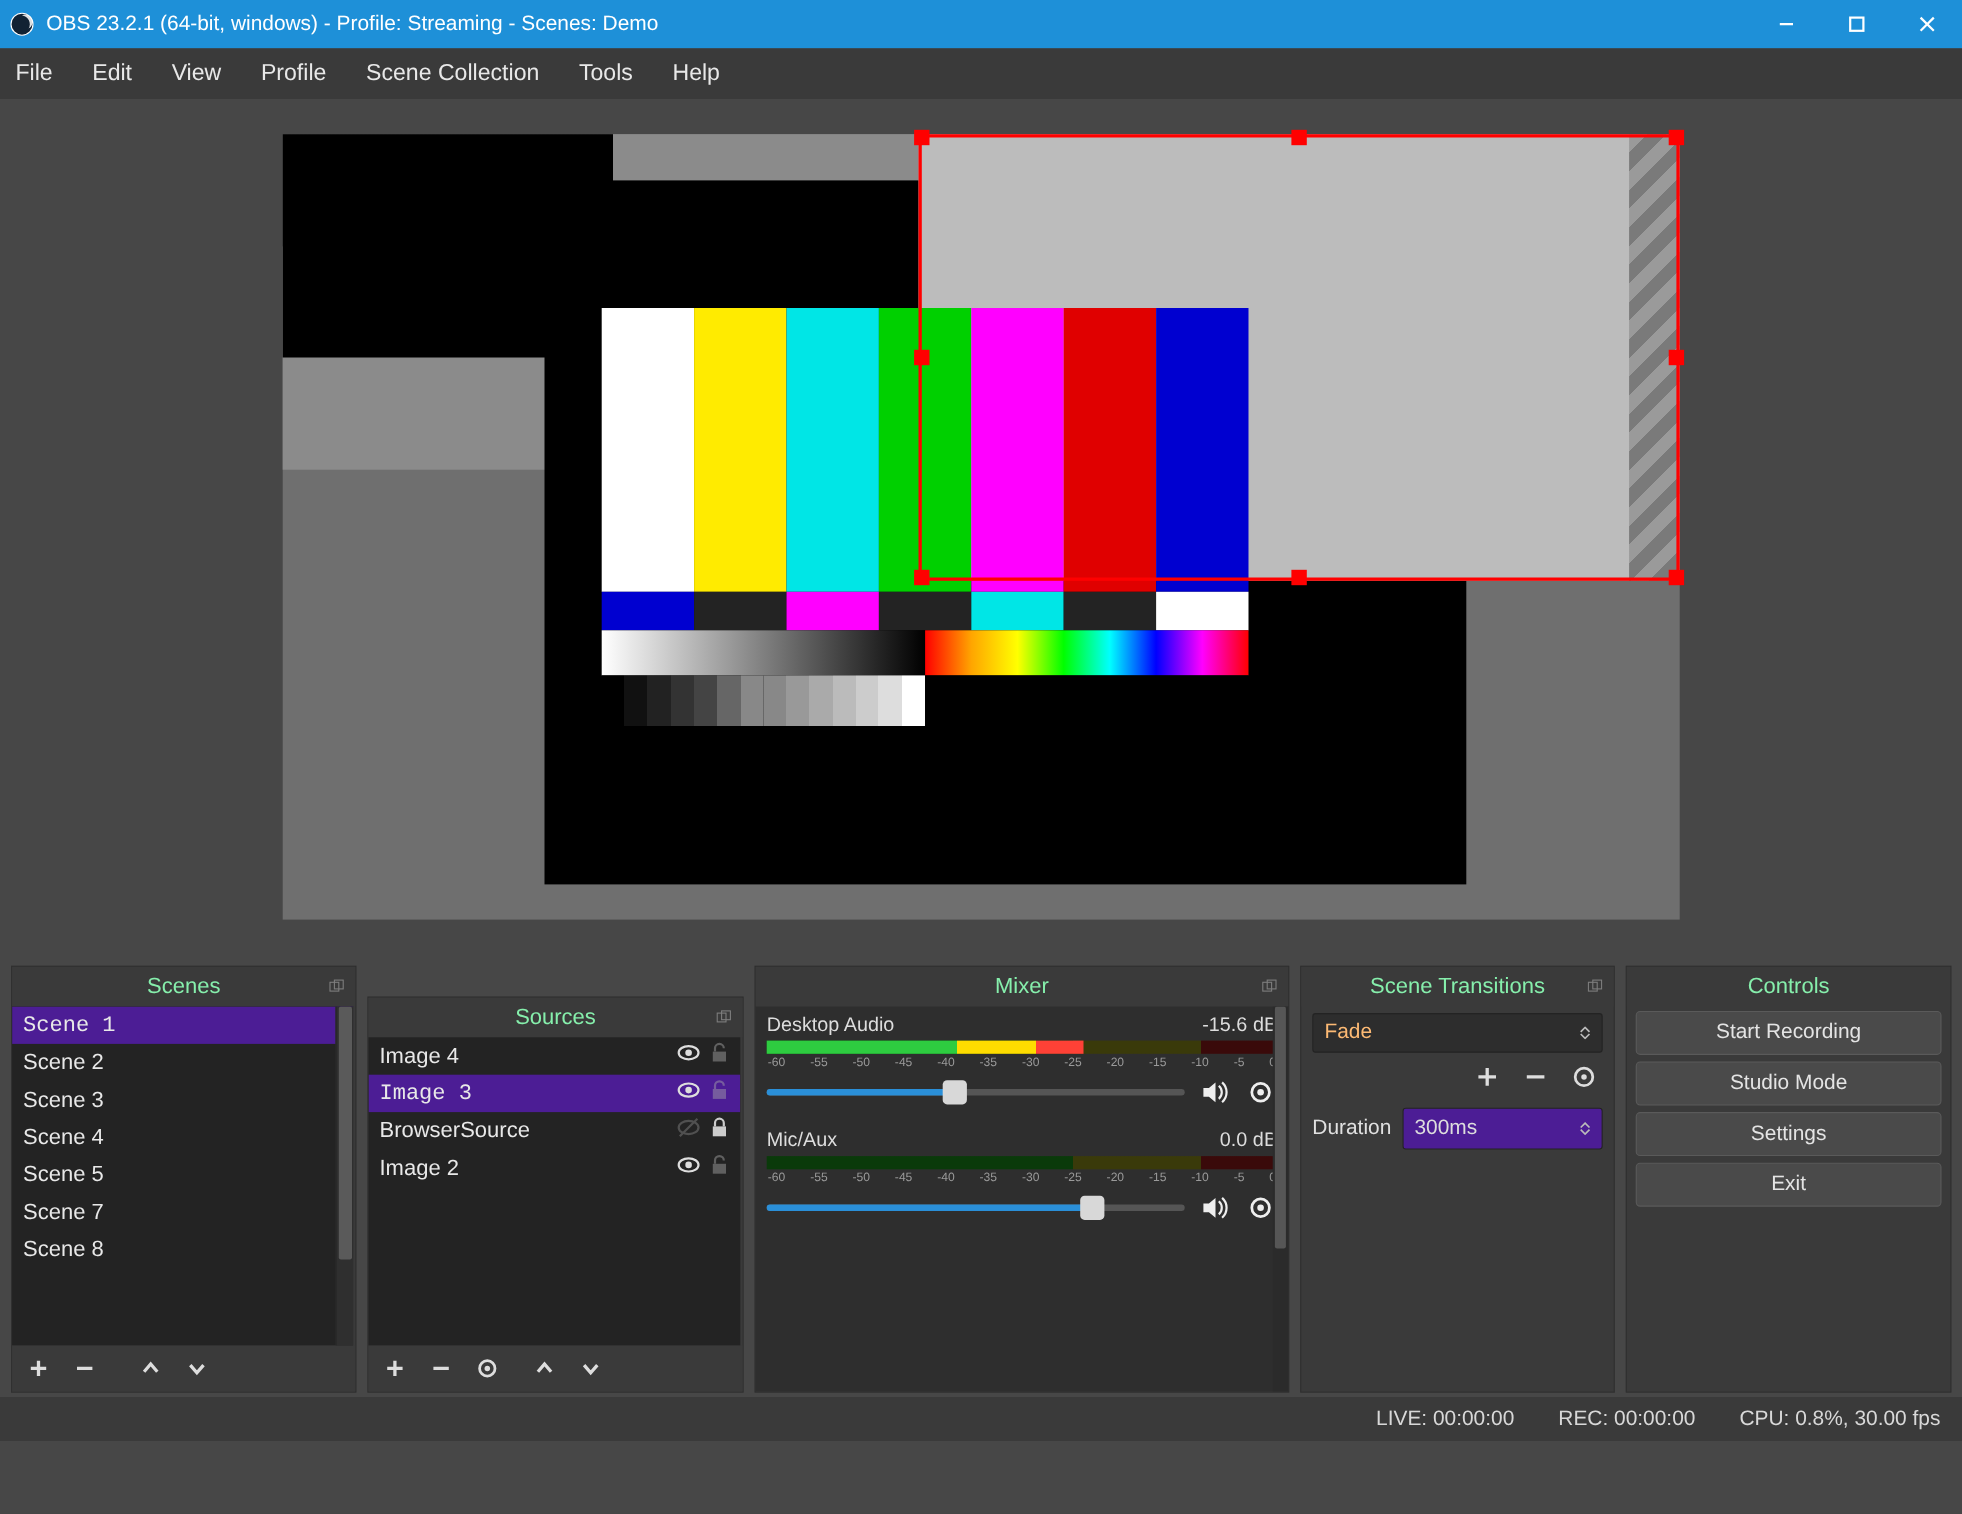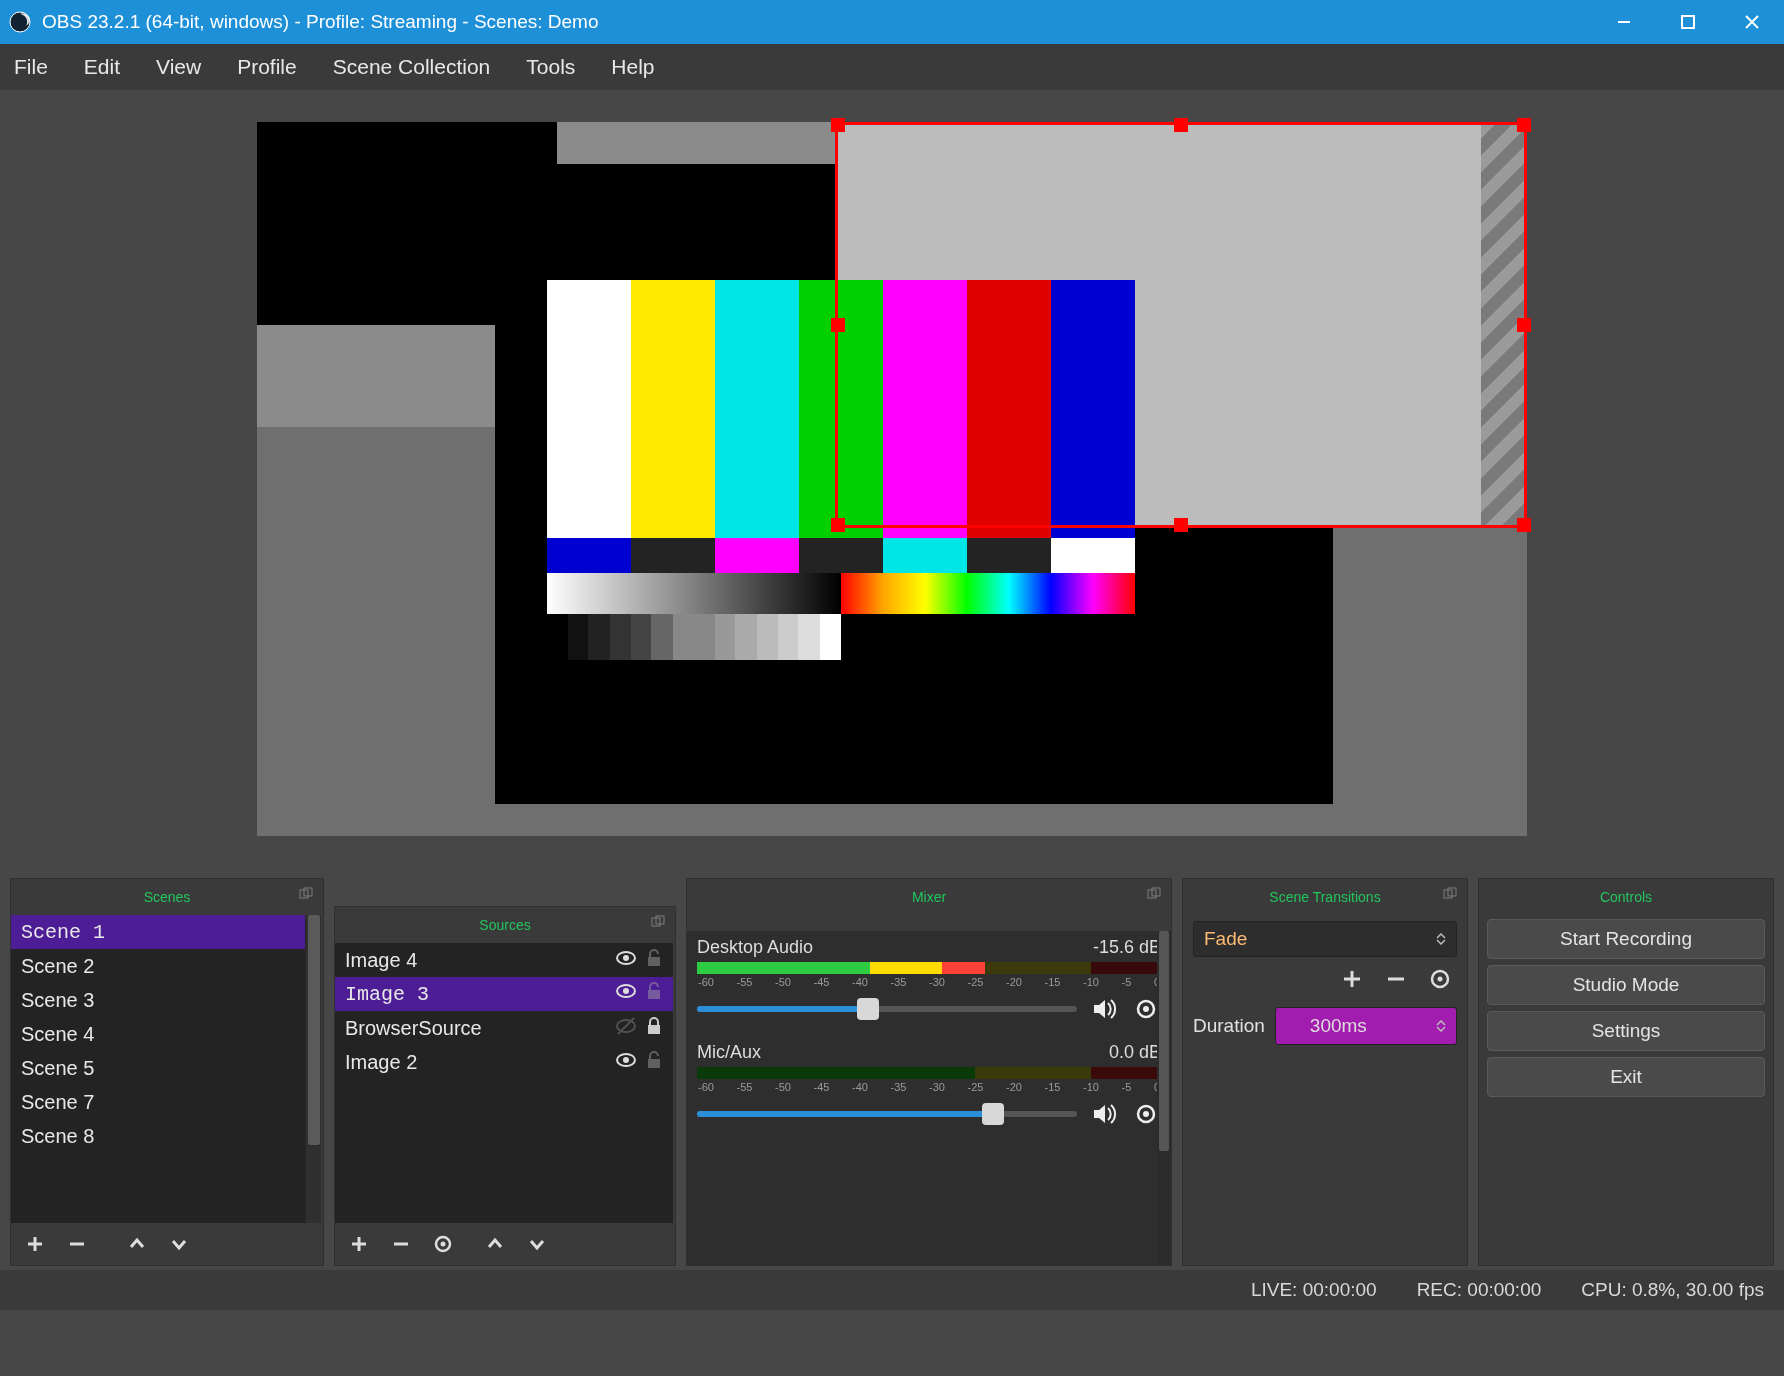--- a/index.html
+++ b/index.html
@@ -157,22 +157,22 @@
     display: flex;
     flex-direction: column;
     min-width: 0;
   }
   .dock-header {
     height: 36px;
     display: flex;
     align-items: center;
     justify-content: center;
     position: relative;
-    color: #22c55e;
-    font-size: 14px;
+    color: #86efac;
+    font-size: 20px;
     background: #3a3a3a;
   }
   .dock-header .popout {
     position: absolute; right: 8px; top: 8px;
     width: 16px; height: 16px;
     opacity: .6;
   }
   .dock-body {
     flex: 1;
     display: flex;
@@ -231,21 +231,21 @@
   .src-row-icons {
     display: flex;
     gap: 8px;
     align-items: center;
     color: #ccc;
   }
   .src-row-icons .dim { opacity: .45; }
 
   .scenes-dock { flex: 0 0 314px; }
   .sources-dock { flex: 0 0 342px; margin-top: 28px; }
-  .mixer-dock { flex: 1; gap: 16px; }
+  .mixer-dock { flex: 1; }
   .transitions-dock { flex: 0 0 286px; }
   .controls-dock { flex: 0 0 296px; }
 
   
   .mixer-body {
     flex: 1;
     background: #2e2e2e;
     padding: 6px 10px 0 10px;
     overflow: hidden;
     position: relative;
@@ -367,26 +367,25 @@
   .trans-duration {
     display: flex;
     align-items: center;
     gap: 10px;
     font-size: 19px;
     margin-top: 6px;
   }
   .spin {
     flex: 1;
     height: 38px;
-    background: #a21caf;
+    background: #4c1d95;
     border: 1px solid #232323;
     display: flex;
     align-items: center;
     border-radius: 3px;
-    padding-left: 24px;
   }
   .spin .stext { flex: 1; padding: 0 10px; color: #ddd; font-size: 19px;}
   .spin .sarrows {
     width: 30px;
     display: flex; flex-direction: column; align-items: center;
     color: #bbb;
     font-size: 10px;
   }
 
   

